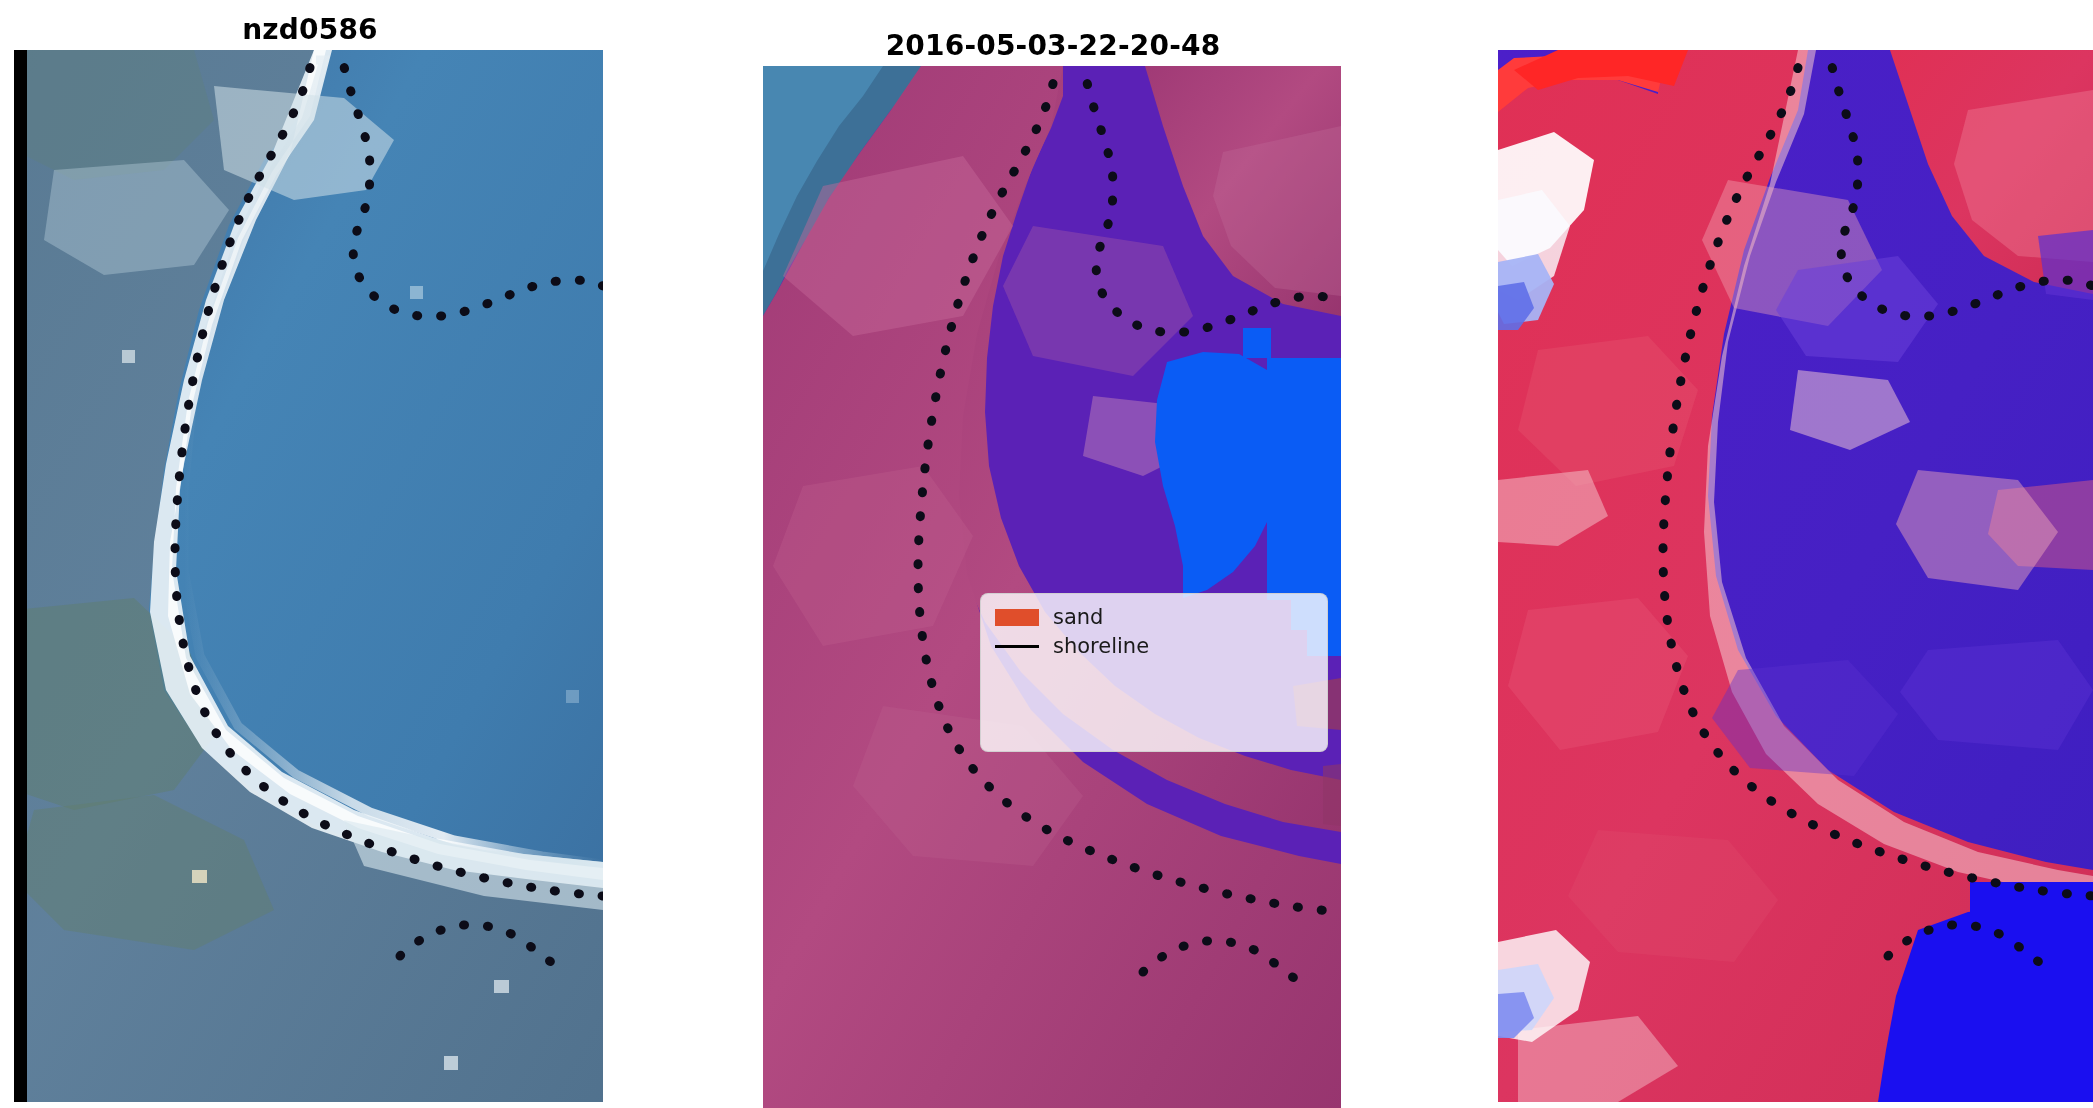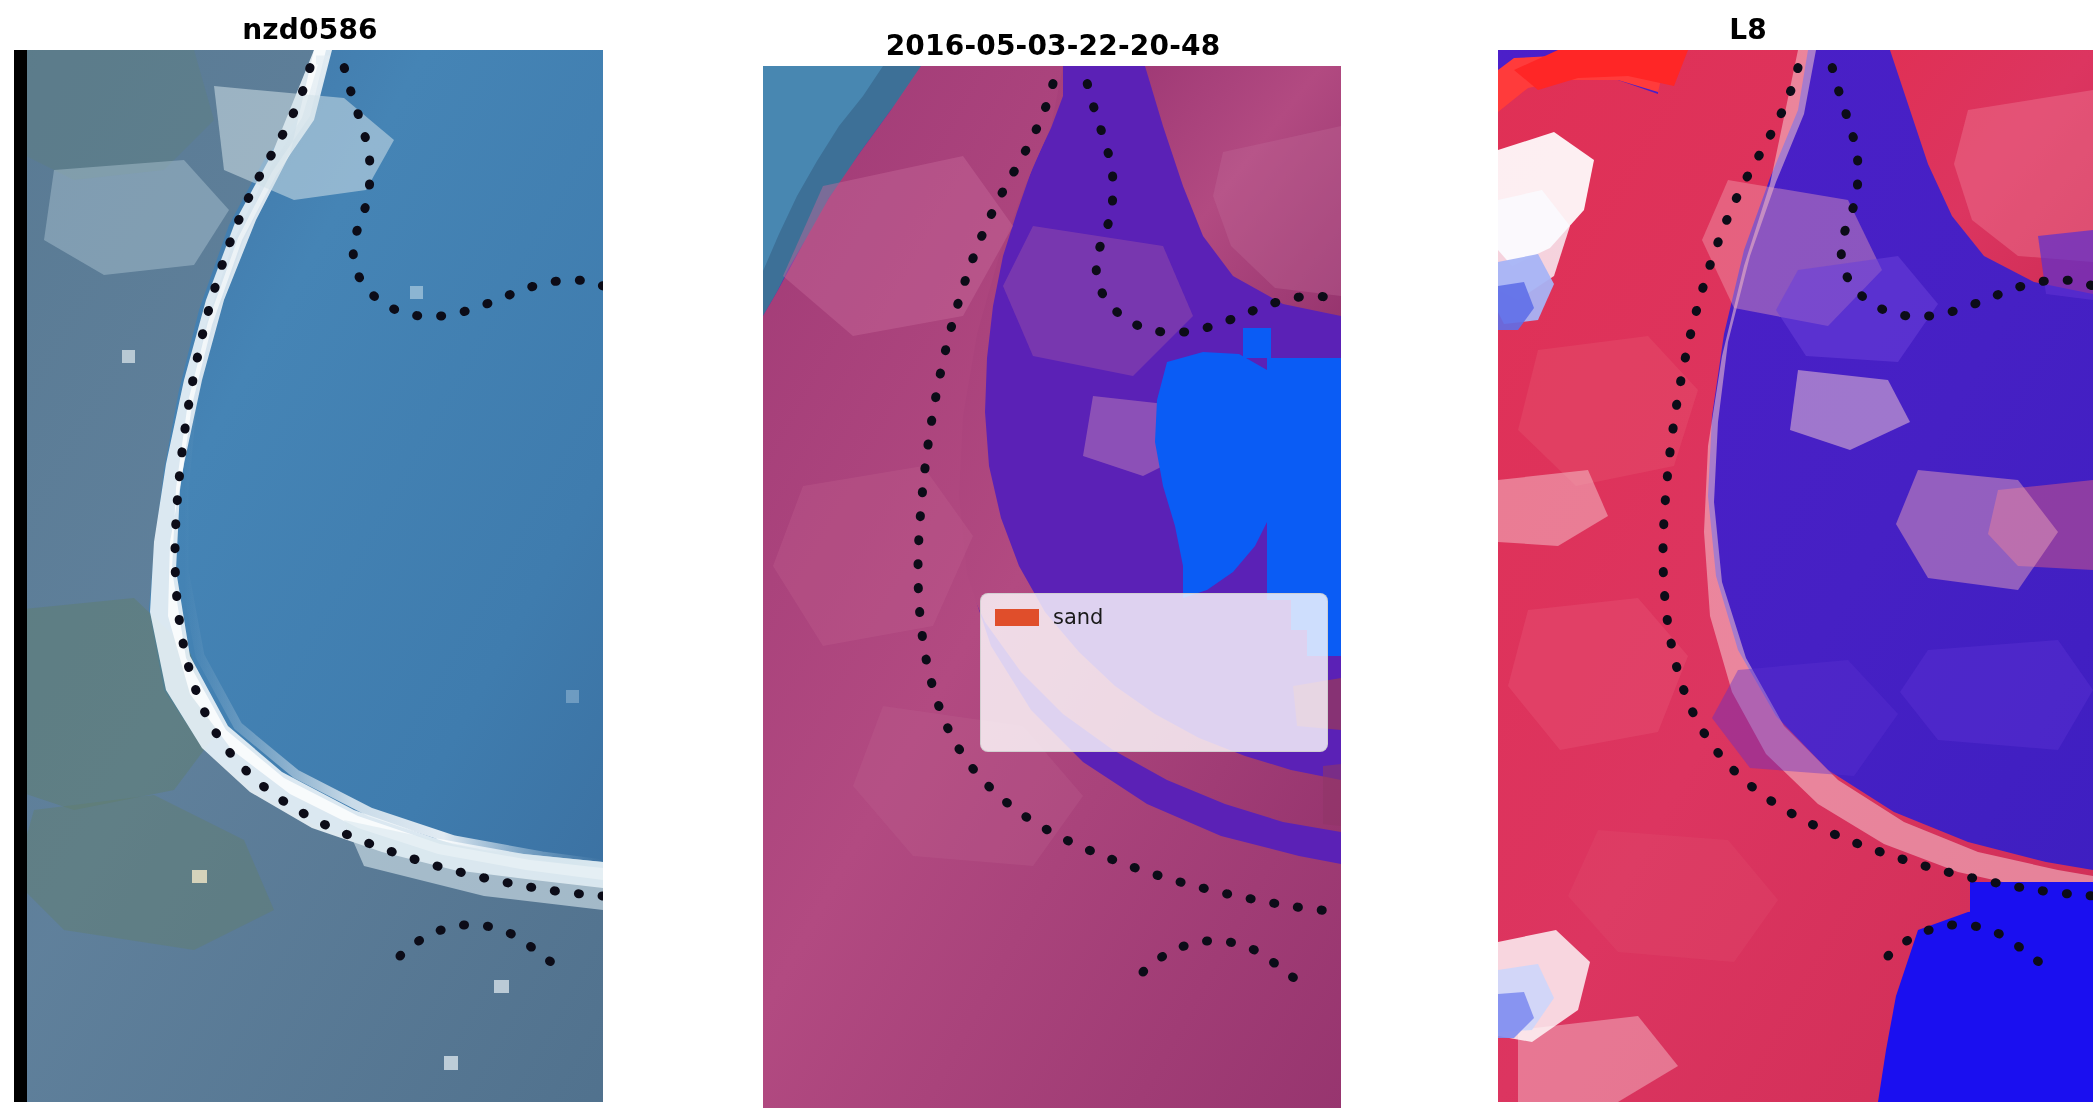--- a/index.html
+++ b/index.html
@@ -308,21 +308,20 @@
                    C462,258 488,244 514,236 C542,228 562,228 578,236" fill="none" stroke="#0c0c18" stroke-width="9" stroke-linecap="round" stroke-dasharray="1 23"></path>
           <path d="M380,906 C394,892 414,880 436,876 C460,872 484,878 502,890
                    C516,900 528,912 542,918" fill="none" stroke="#0c0c18" stroke-width="9" stroke-linecap="round" stroke-dasharray="1 23"></path>
         </g>
       </svg>
     </div>
 
   </div>
 
   <div class="panel" style="left:1403px; top:0px; width:690px; height:1108px;">
-    <div class="panel-title" style="left:0; width:690px;">L8</div>
 
     <div class="img-area" style="left:95px; top:38px; width:595px; height:1052px;">
       <svg class="raster" viewBox="0 0 595 1052" preserveAspectRatio="none">
         <defs>
           <filter id="px3" x="0" y="0" width="100%" height="100%">
             <feTurbulence type="fractalNoise" baseFrequency="0.09 0.09" numOctaves="3" seed="41" result="t"></feTurbulence>
             <feColorMatrix in="t" type="matrix" values="0 0 0 0 0.16
                       0 0 0 0 0.05
                       0 0 0 0 0.12
                       0.50 0.32 0 0 0.13" result="n"></feColorMatrix>
@@ -415,17 +414,21 @@
 
   <div class="legend">
 
     <div class="legend-row">
       <span class="swatch" style="background:#e04e2b;"></span>
       <span class="legend-label">sand</span>
     </div>
 
 
 
+    <div class="legend-row">
+      <span class="swatch-line"></span>
+      <span class="legend-label">shoreline</span>
+    </div>
 
 
   </div>
 
 </div>
 
 </body></html>

